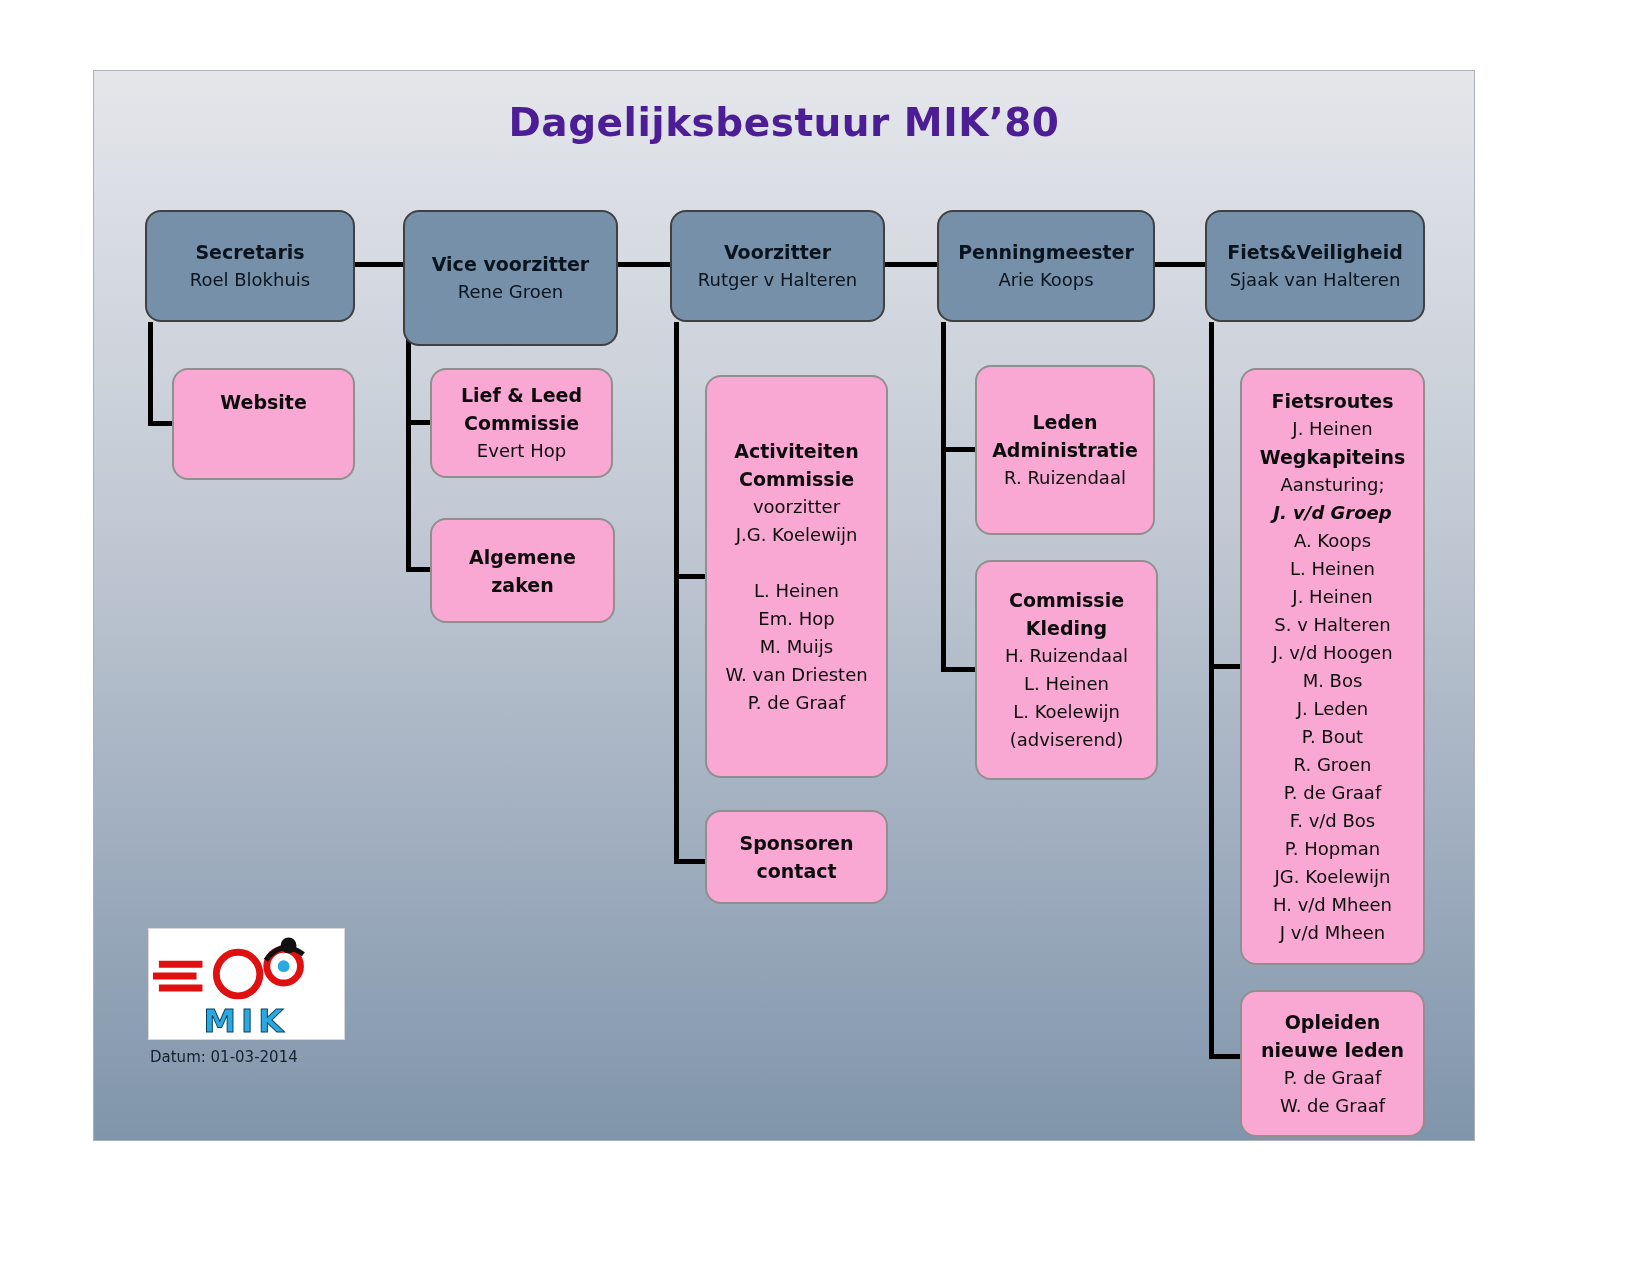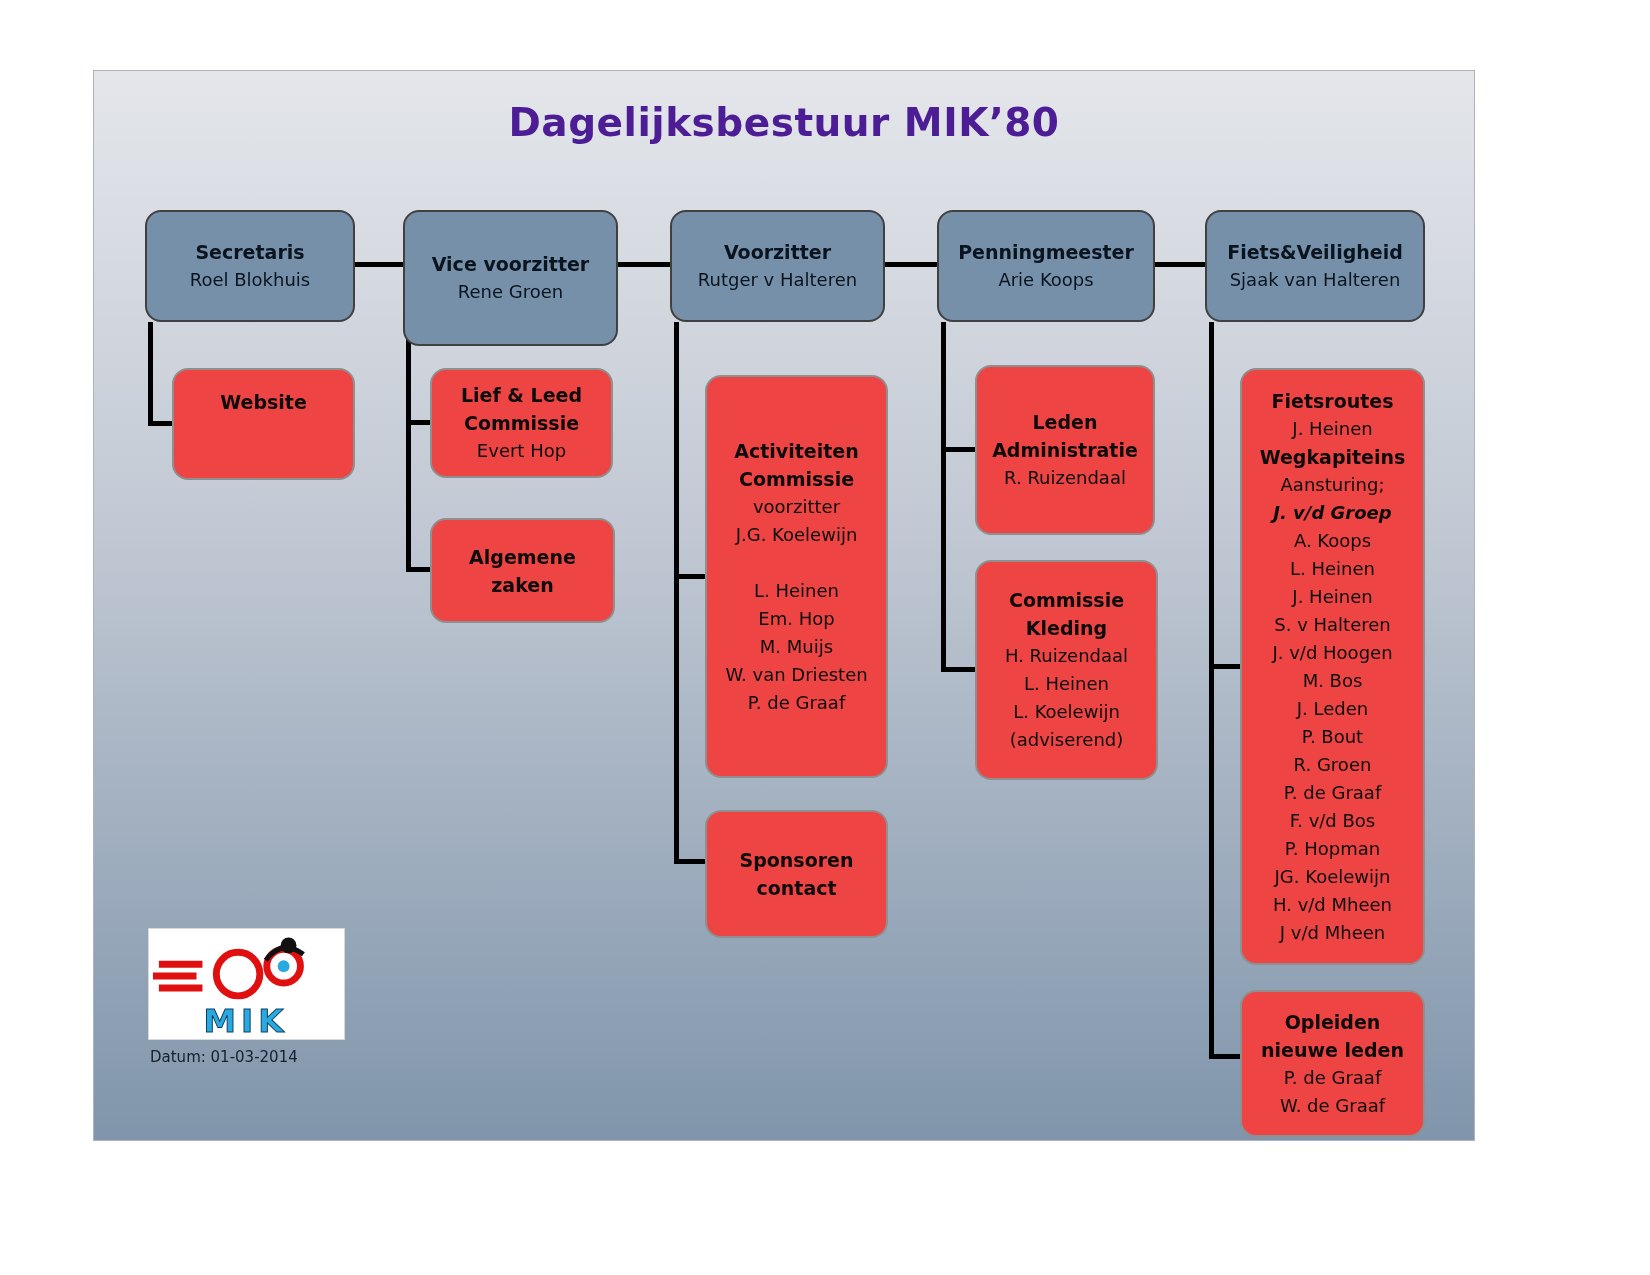--- a/index.html
+++ b/index.html
@@ -15,21 +15,21 @@
     position:absolute; left:93px; top:100px; width:1382px;
     text-align:center; font-size:39px; font-weight:bold; color:#4c1d95;
     letter-spacing:.5px;
   }
   .box {
     position:absolute; border-radius:16px;
     display:flex; flex-direction:column; align-items:center; justify-content:center;
     text-align:center;
   }
   .top-box { background:#7690aa; border:2px solid #404040; color:#0a141f; }
-  .sub-box { background:#ef4444; border:2px solid #8f8f8f; color:#0d0d0d; }
+  .sub-box { background:#f9a8d4; border:2px solid #8f8f8f; color:#0d0d0d; }
   .role   { font-weight:bold; font-size:19px; line-height:28px; }
   .person { font-size:18px; line-height:28px; }
   .line   { font-size:18px; line-height:28px; min-height:28px; }
   .b      { font-weight:bold; font-size:19px; }
   .i      { font-style:italic;font-weight:bold; }
   .conn   { position:absolute; background:#000; }
   .logo-box {
     position:absolute; left:148px; top:928px; width:197px; height:112px;
     background:#fff; border:1px solid #d8d8d8;
     display:flex; align-items:center; 
@@ -109,21 +109,21 @@
   <div class="line">voorzitter</div>
   <div class="line">J.G. Koelewijn</div>
   <div class="line"></div>
   <div class="line">L. Heinen</div>
   <div class="line">Em. Hop</div>
   <div class="line">M. Muijs</div>
   <div class="line">W. van Driesten</div>
   <div class="line">P. de Graaf</div>
 </div>
 
-<div class="box sub-box" style="left:705px;top:810px;width:183px;height:128px">
+<div class="box sub-box" style="left:705px;top:810px;width:183px;height:94px">
   <div class="line b">Sponsoren</div>
   <div class="line b">contact</div>
 </div>
 
 <div class="box sub-box" style="left:975px;top:365px;width:180px;height:170px">
   <div class="line b">Leden</div>
   <div class="line b">Administratie</div>
   <div class="line">R. Ruizendaal</div>
 </div>
 

